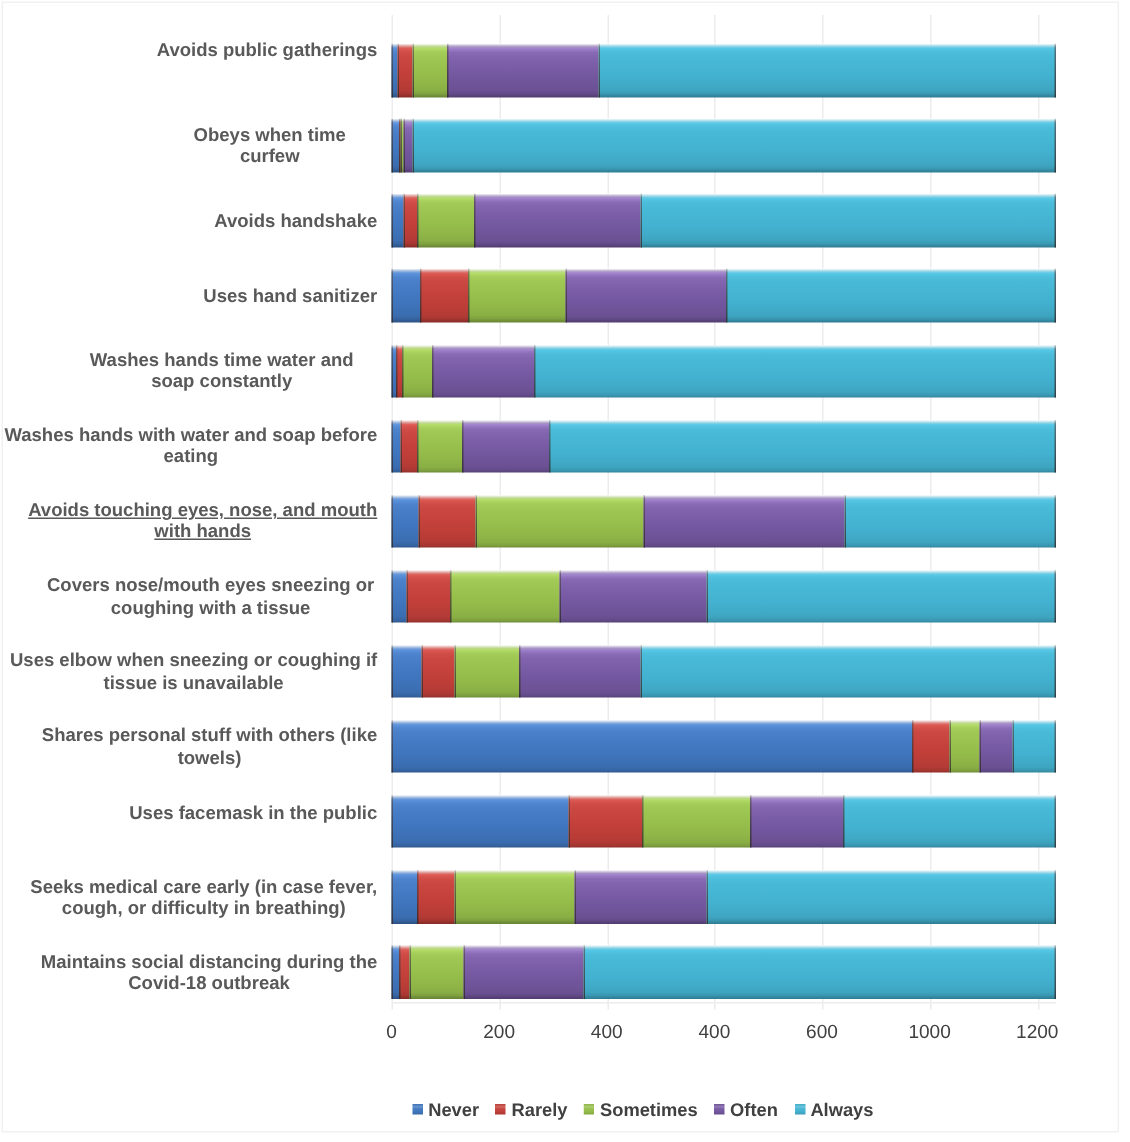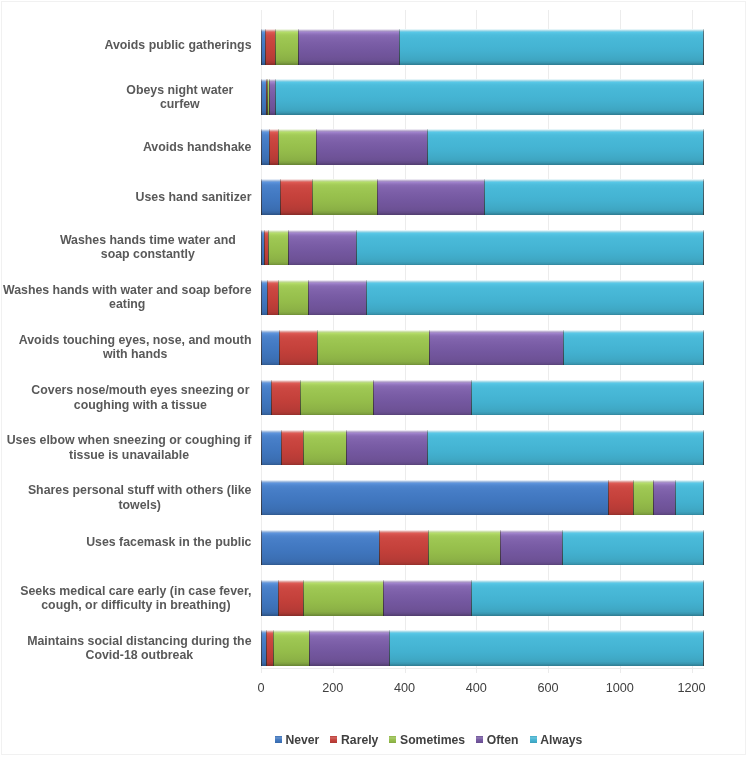--- a/index.html
+++ b/index.html
@@ -29,40 +29,40 @@
                vertical-align:top;margin-right:11.0px;white-space:nowrap;}
   .legend-swatch{display:inline-block;width:7px;height:7px;vertical-align:top;
                  margin-right:3.7px;position:relative;top:3px;}
 </style>
 </head>
 <body>
 
 <div id="chart">
   <div id="frame"></div>
   <div id="labels">
-      <div class="cat-label" style="left: 0px; width: 251.5px; top: 21px; height: 48px;">
+      <div class="cat-label" style="left: 0px; width: 251.5px; top: 9px; height: 48px;">
         <span style="width: 147px;">Avoids public gatherings</span>
       </div>
       <div class="cat-label" style="left: 0px; width: 251.5px; top: 73.33px; height: 48px;">
-        <span style="width: 143.36px;">Obeys night water curfew</span>
+        <span style="width: 143.36px;">Obeys when time curfew</span>
       </div>
       <div class="cat-label" style="left: 0px; width: 251.5px; top: 123.36px; height: 48px;">
         <span style="width: 108.63px;">Avoids handshake</span>
       </div>
       <div class="cat-label" style="left: 0px; width: 251.5px; top: 173.39px; height: 48px;">
         <span style="width: 115.94px;">Uses hand sanitizer</span>
       </div>
       <div class="cat-label" style="left: 0px; width: 251.5px; top: 223.42px; height: 48px;">
         <span style="width: 207.38px;">Washes hands time water and soap constantly</span>
       </div>
       <div class="cat-label" style="left: 0px; width: 251.5px; top: 273.45px; height: 48px;">
         <span style="width: 248.54px;">Washes hands with water and soap before eating</span>
       </div>
       <div class="cat-label" style="left: 0px; width: 251.5px; top: 323.48px; height: 48px;">
-        <span style="width: 232.74px;">Avoids touching eyes, nose, and mouth with hands</span>
+        <span style="width: 232.74px; text-decoration: underline;">Avoids touching eyes, nose, and mouth with hands</span>
       </div>
       <div class="cat-label" style="left: 0px; width: 251.5px; top: 373.51px; height: 48px;">
         <span style="width: 222.24px;">Covers nose/mouth eyes sneezing or coughing with a tissue</span>
       </div>
       <div class="cat-label" style="left: 0px; width: 251.5px; top: 423.54px; height: 48px;">
         <span style="width: 244.86px;">Uses elbow when sneezing or coughing if tissue is unavailable</span>
       </div>
       <div class="cat-label" style="left: 0px; width: 251.5px; top: 473.57px; height: 48px;">
         <span style="width: 223.63px;">Shares personal stuff with others (like towels)</span>
       </div>

